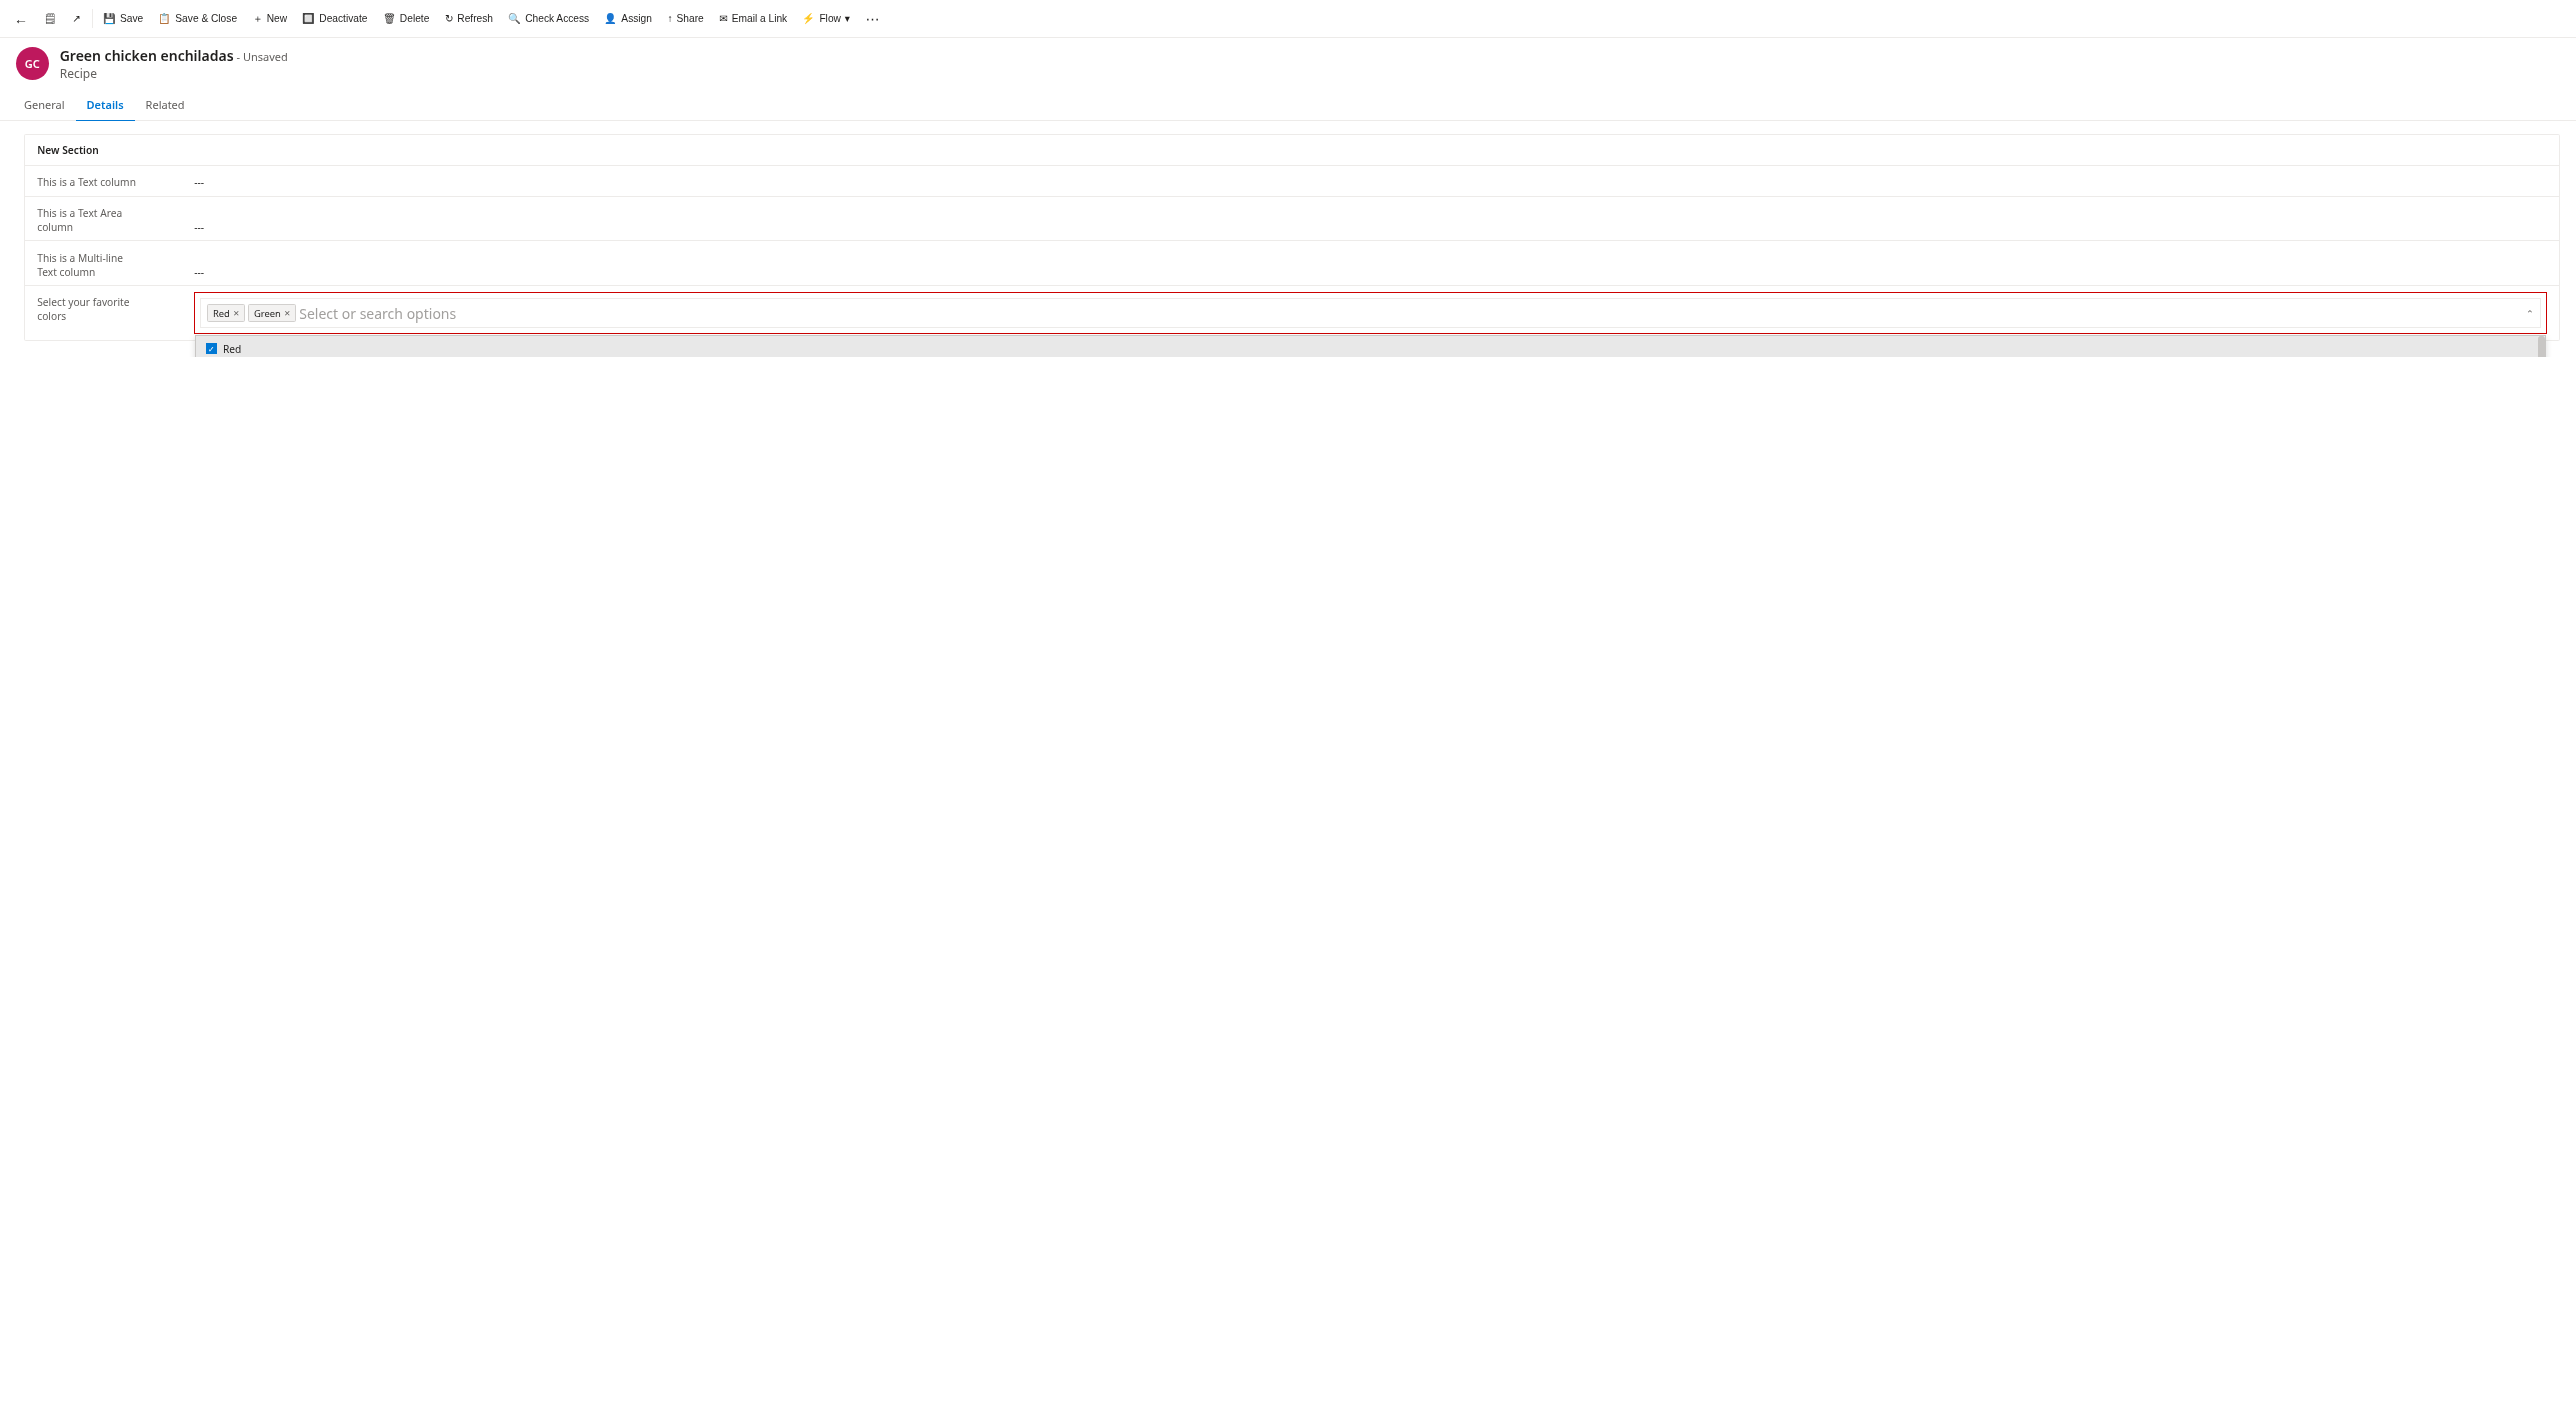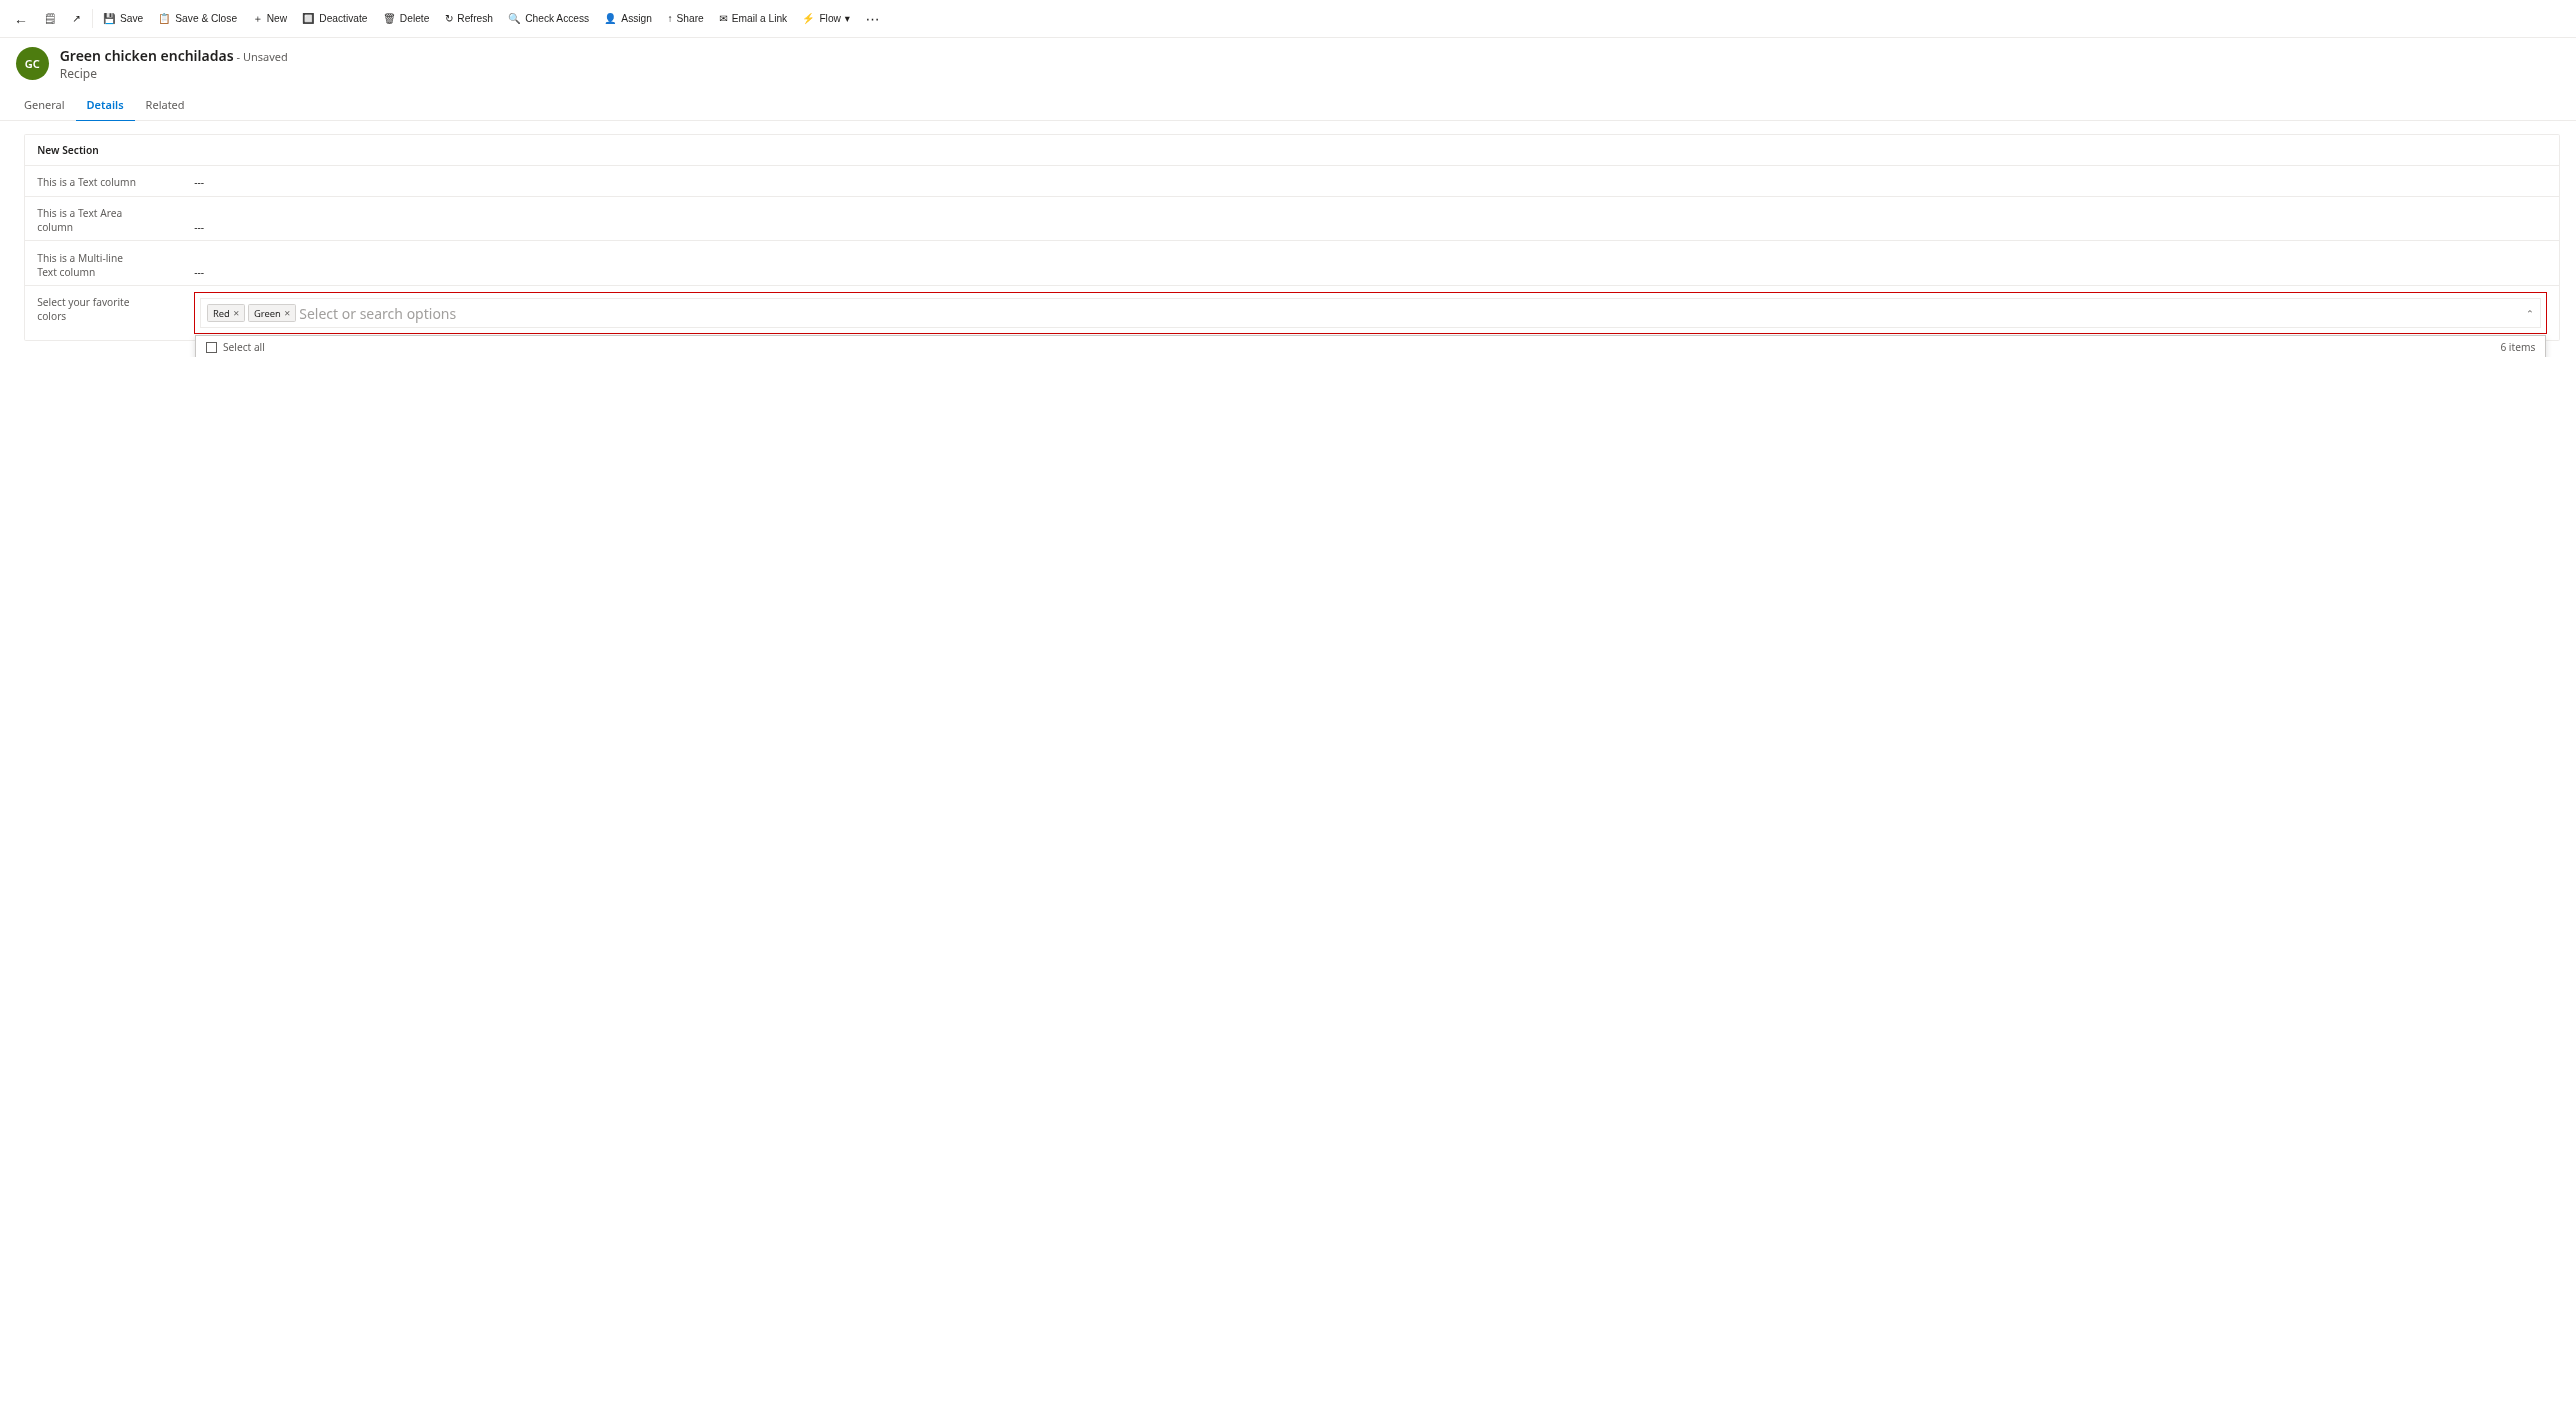--- a/index.html
+++ b/index.html
@@ -35,21 +35,21 @@
     
     .record-header {
       display: flex;
       align-items: center;
       padding: 7.8px 15.7px;
       gap: 11px;
     }
     .avatar {
       width: 33px; height: 33px;
       border-radius: 50%;
-      background: #4d7c0f;
+      background: #be185d;
       color: #fff;
       display: flex; align-items: center; justify-content: center;
       font-size: 11px; font-weight: 600;
     }
     .record-title { font-size: 14px; font-weight: 600; }
     .record-unsaved { font-size: 11px; color: #605e5c; font-weight: 400; }
     .record-type { font-size: 12px; color: #605e5c; }
 
     
     .tabs {
@@ -354,27 +354,20 @@
           <span class="tag">
             <span>Green</span>
             <span class="tag-close">✕</span>
           </span>
           <span class="search-placeholder">Select or search options</span>
           <span class="chevron-up">⌃</span>
         </div>
 
         <div class="dropdown-panel">
 
-          <div class="dropdown-header-row">
-            <div style="display:flex; align-items:center; gap:6.3px;">
-              <div class="checkbox"></div>
-              <span>Select all</span>
-            </div>
-            <span>6 items</span>
-          </div>
 
           <div class="dropdown-list" style="position: relative;">
 
             <div class="dropdown-option" style="background: #e8e8e8;">
               <div class="checkbox checked">✓</div>
               <span>Red</span>
             </div>
 
             <div class="dropdown-option">
               <div class="checkbox"></div>

